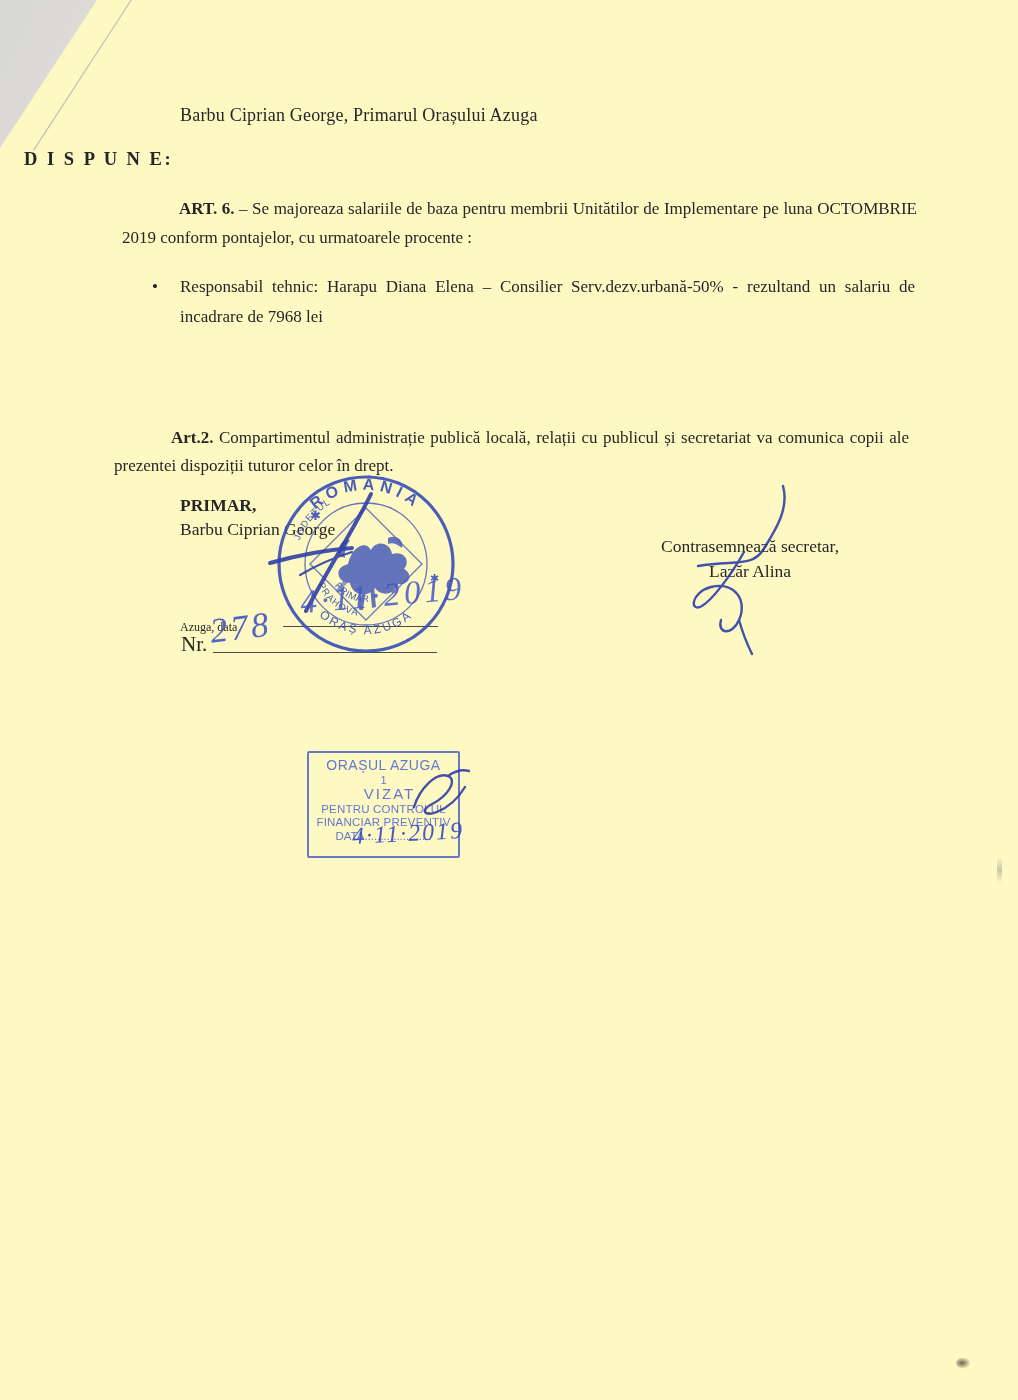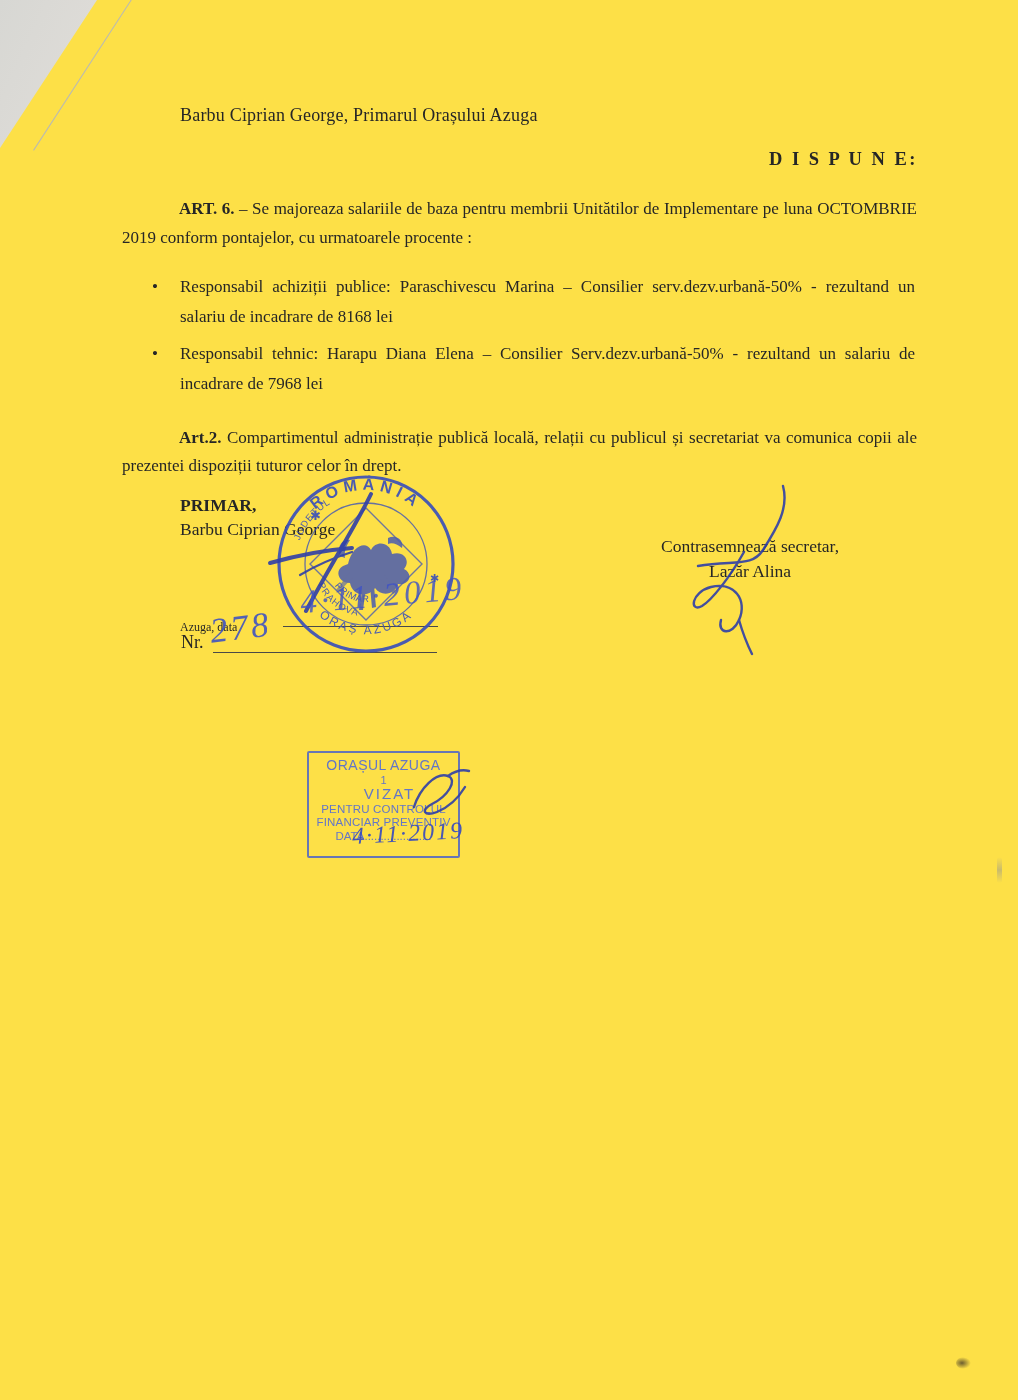--- a/index.html
+++ b/index.html
@@ -1,49 +1,49 @@
 <!DOCTYPE html>
 <html><head>
 <meta charset="utf-8">
 <style>
   * { margin:0; padding:0; box-sizing:border-box; }
   html,body { background:#e8e8e6; }
   .page {
     position:relative; width:1018px; height:1400px;
-    background:#fde047; overflow:hidden;
+    background:#fef9c3; overflow:hidden;
     font-family:"Liberation Serif", serif; color:#262626;
   }
   
   .corner-fold {
     position:absolute; left:0; top:0; width:97px; height:148px;
     background:linear-gradient(115deg,#d7d7d3 0%,#dddbd7 60%,#e2e0dc 100%);
     clip-path:polygon(0 0,100% 0,0 100%); z-index:1;
   }
   .corner-crease {
     position:absolute; left:-12px; top:66px; width:200px; height:1px;
     background:#b9b9b4; transform:rotate(-57deg); z-index:1;
   }
   .txt { position:absolute; z-index:2; }
   .author-line { left:180px; top:105px; font-size:18px; letter-spacing:.2px; }
-  .dispune { left:0; top:149px; width:918px; text-align:right; padding-left:24px;
+  .dispune { left:0; top:149px; width:918px; text-align:left; padding-left:24px;
              font-size:18.5px; font-weight:bold; letter-spacing:2.5px; }
   .para { line-height:29px; font-size:17px; text-align:justify; }
   .art1 { left:122px; top:194px; width:795px; text-indent:57px; }
   .bullets { left:150px; top:272px; width:765px; list-style:none; }
   .bullets li { position:relative; padding-left:30px; margin-bottom:7px;
                 line-height:30px; font-size:17px; text-align:justify; }
   .bullets li::before { content:"•"; position:absolute; left:2px; top:0; font-size:17px; }
-  .art2 { left:122px; top:424px; width:795px; text-indent:57px; line-height:28px; }
+  .art2 { left:114px; top:424px; width:795px; text-indent:57px; line-height:28px; }
   .b { font-weight:bold; }
   .primar-title { left:180px; top:495px; font-size:17.5px; font-weight:bold; }
   .primar-name  { left:180px; top:519px; font-size:17.5px; }
   .countersign  { left:620px; top:534px; width:260px; text-align:center;
                   font-size:17.5px; line-height:25px; }
   .date-label { left:180px; top:620px; font-size:12px; }
-  .nr-label   { left:181px; top:632px; font-size:18px; }
+  .nr-label   { left:181px; top:632px; font-size:21px; }
   .rule { position:absolute; height:0; border-top:1.6px solid #4a4a48; z-index:2; }
   .rule-data { left:283px; top:626px; width:155px; }
   .rule-nr   { left:213px; top:652px; width:224px; }
   
   .hand { position:absolute; z-index:6; font-style:italic; font-family:"Liberation Serif",serif;
           color:rgba(58,78,196,.88); white-space:nowrap; }
   .hand-nr { left:210px; top:608px; font-size:35px; transform:rotate(-7deg); letter-spacing:3px; }
   .hand-stamp-date { left:300px; top:577px; font-size:33px; transform:rotate(-5deg);
                      letter-spacing:4px; color:rgba(62,82,198,.82); }
   .hand-rect-date { left:352px; top:820px; font-size:24px; transform:rotate(-3deg);
@@ -80,21 +80,20 @@
   <div class="corner-fold"></div>
   <div class="corner-crease"></div>
 
   <div class="txt author-line">Barbu Ciprian George, Primarul Orașului Azuga</div>
 
   <div class="txt dispune">D I S P U N E:</div>
 
   <p class="txt para art1"><span class="b">ART. 6.</span><span> – Se majoreaza salariile de baza  pentru membrii Unitătilor de Implementare pe luna OCTOMBRIE 2019 conform pontajelor, cu urmatoarele procente :</span></p>
 
   <ul class="txt bullets">
-    <li>Responsabil achiziții publice: Paraschivescu Marina  – Consilier serv.dezv.urbană-50% - rezultand un salariu de incadrare de 8168 lei</li>
     <li>Responsabil tehnic: Harapu Diana Elena – Consilier Serv.dezv.urbană-50% - rezultand un salariu de incadrare de 7968 lei</li>
   </ul>
 
   <p class="txt para art2"><span class="b">Art.2.</span><span> Compartimentul administrație publică locală, relații cu publicul și secretariat va comunica copii ale prezentei dispoziții tuturor celor în drept.</span></p>
 
   <div class="txt primar-title">PRIMAR,</div>
   <div class="txt primar-name">Barbu Ciprian George</div>
 
   <div class="txt countersign">
     <div>Contrasemnează secretar,</div>

